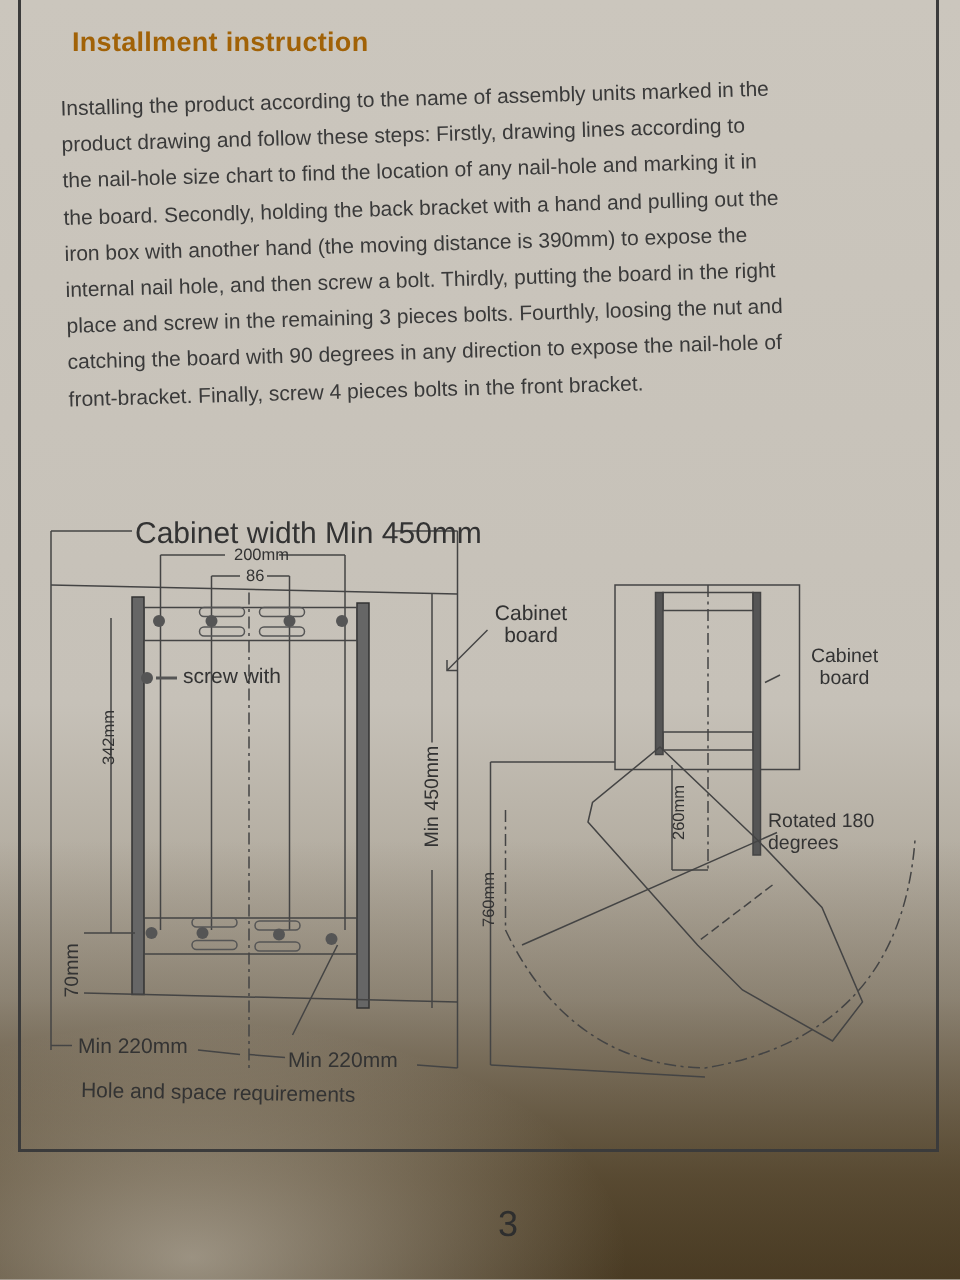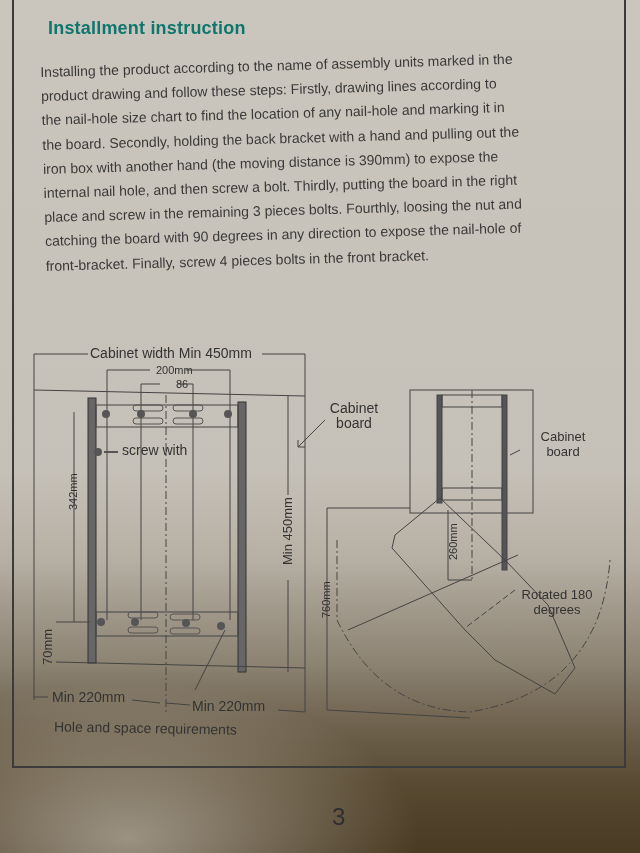--- a/index.html
+++ b/index.html
@@ -15,21 +15,21 @@
                 linear-gradient(180deg, rgba(0,0,0,0) 0%, rgba(60,45,25,0.25) 40%, rgba(60,45,20,0.55) 100%);
     pointer-events:none;
   }
   .page-frame {
     position:absolute; left:12px; top:-4px; width:614px; height:772px;
     border:2px solid #3b3b3b; border-top:none;
     box-sizing:border-box;
   }
   .title {
     position:absolute; left:48px; top:18px;
-    font-size:18px; font-weight:bold; color:#0f766e; letter-spacing:0.2px;
+    font-size:18px; font-weight:bold; color:#a16207; letter-spacing:0.2px;
   }
   .para {
     position:absolute; left:40px; top:60px; width:580px;
     font-size:14px; line-height:24.2px; color:#3a3a3a;
     transform: rotate(-1.6deg); transform-origin: left top;
   }
   .para .line { display:block; white-space:nowrap; }
   .lbl { position:absolute; font-size:13px; color:#333; white-space:nowrap; }
   .lbl-sm { font-size:11px; }
   .vert { transform: rotate(-90deg); transform-origin: left top; }
@@ -143,34 +143,34 @@
 
       <path d="M440,498 L505,560 L548,605 L575,668 L555,694 L495,660 L465,630 L392,548 L395,535 Z"></path>
       <line x1="515" y1="590" x2="465" y2="628" stroke-dasharray="6,3"></line>
       <line x1="348" y1="630" x2="518" y2="555"></line>
 
       <path d="M337,540 L337,620 Q380,710 470,712 Q600,690 610,560" stroke-dasharray="8,3,2,3"></path>
       <line x1="520" y1="450" x2="510" y2="455"></line>
     </g>
   </svg>
 
-  <div class="lbl" style="left:90px;top:345px;font-size:14px;">Cabinet width Min 450mm</div>
+  <div class="lbl" style="left:90px;top:345px;font-size:20px;">Cabinet width Min 450mm</div>
   <div class="lbl lbl-sm" style="left:156px;top:364px;">200mm</div>
-  <div class="lbl lbl-sm" style="left:176px;top:378px;text-align:center;">86</div>
+  <div class="lbl lbl-sm" style="left:164px;top:378px;text-align:center;">86</div>
   <div class="lbl" style="left:122px;top:442px;font-size:14px;">screw with</div>
   <div class="lbl lbl-sm vert" style="left:67px;top:510px;">342mm</div>
   <div class="lbl vert" style="left:40px;top:665px;">70mm</div>
   <div class="lbl vert" style="left:280px;top:565px;">Min 450mm</div>
   <div class="lbl" style="left:52px;top:689px;font-size:14px;">Min 220mm</div>
   <div class="lbl" style="left:192px;top:698px;font-size:14px;">Min 220mm</div>
   <div class="lbl" style="left:322px;top:401px;width:64px;text-align:center;font-size:14px;line-height:15px;white-space:normal;">Cabinet board</div>
 </div>
 
 <div class="caption">Hole and space requirements</div>
 
 <div>
   <div class="lbl" style="left:535px;top:429px;width:56px;text-align:center;line-height:15px;white-space:normal;">Cabinet board</div>
   <div class="lbl lbl-sm vert" style="left:447px;top:560px;">260mm</div>
   <div class="lbl lbl-sm vert" style="left:320px;top:618px;">760mm</div>
-  <div class="lbl" style="left:512px;top:539px;width:90px;text-align:center;line-height:15px;white-space:normal;margin-top:48px;">Rotated 180 degrees</div>
+  <div class="lbl" style="left:512px;top:539px;width:90px;text-align:left;line-height:15px;white-space:normal;">Rotated 180 degrees</div>
 </div>
 
 <div class="pagenum">3</div>
 
 </body></html>

